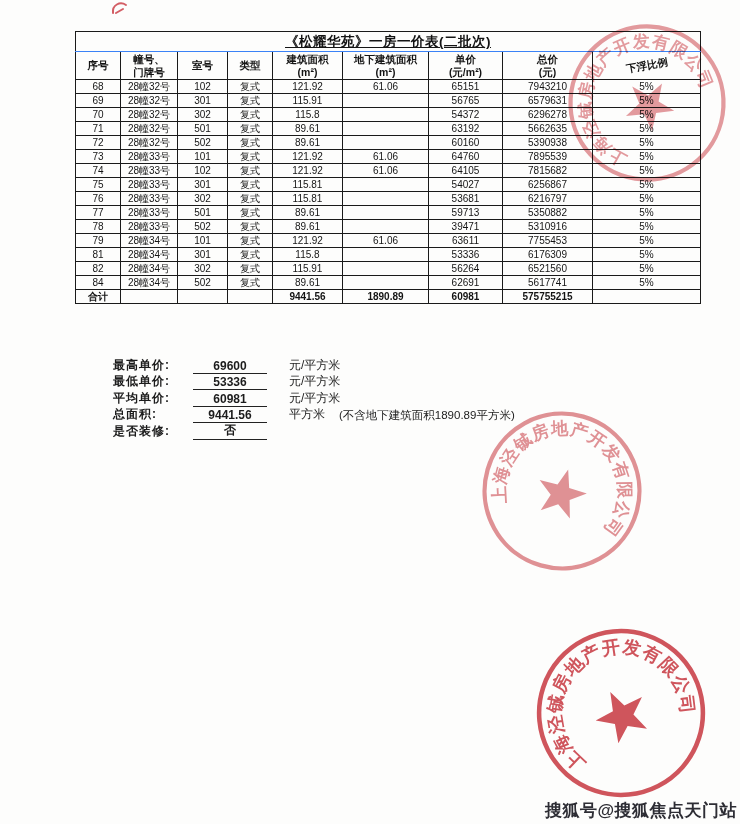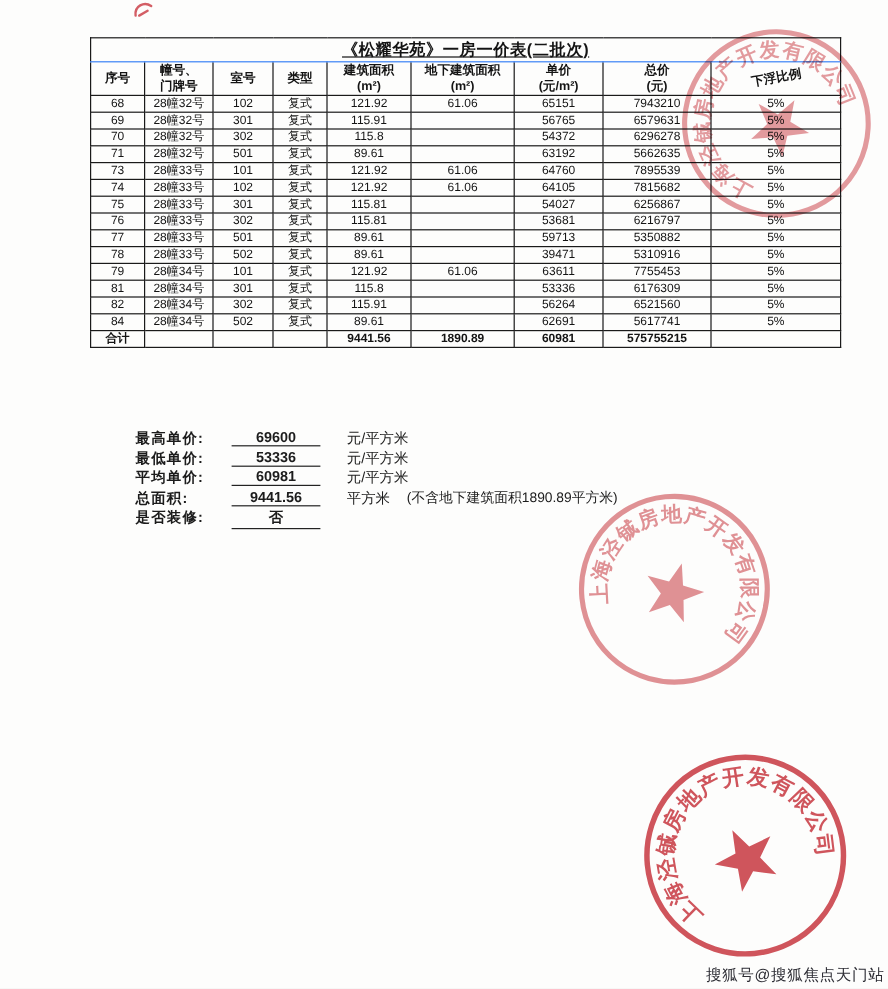--- a/index.html
+++ b/index.html
@@ -33,21 +33,21 @@
   .doc-table thead tr.hdr th {
     height: 28px; font-size: 10.5px; font-weight: bold;
     white-space: pre-line; line-height: 1.15;
   }
   .doc-table tbody td { height: 14px; font-size: 10px; line-height: 1; }
   .doc-table tbody tr.total-row td { font-weight: bold; }
   .diag-text { display: inline-block; transform: rotate(-10deg); font-weight: bold; }
 
   
   .summary { position: absolute; left: 113px; top: 357px; }
-  .summary-line { display: flex; align-items: flex-start; height: 16.5px; font-size: 12px; white-space: nowrap; }
+  .summary-line { display: flex; align-items: flex-end; height: 16.5px; font-size: 12px; white-space: nowrap; }
   .s-label { width: 80px; font-weight: 600; letter-spacing: 1px; }
   .s-value {
     display: inline-block; min-width: 74px; text-align: center;
     border-bottom: 1.4px solid #222; padding: 0 6px; font-weight: 600;
   }
   .s-unit { margin-left: 22px; }
   .s-note { margin-left: 14px; font-size: 11.5px; }
 
   
   .company { position: absolute; left: 430px; top: 450px; font-size: 12.5px; line-height: 17px; letter-spacing: .5px; }
@@ -58,21 +58,21 @@
   .seal-ring { fill: none; stroke: var(--stamp-red); stroke-width: 5; }
   .seal-text { fill: var(--stamp-red); font-size: 20px; font-weight: bold; letter-spacing: 1px; font-family: "Liberation Sans", sans-serif; }
   .seal-star { fill: var(--stamp-red); }
   .stamp-top    { left: 562px; top: 18px;  width: 170px; height: 170px; opacity: .5;  transform: rotate(-42deg); }
   .stamp-mid    { left: 476px; top: 405px; width: 172px; height: 172px; opacity: .55; transform: rotate(16deg); }
   .stamp-bottom { left: 530px; top: 622px; width: 182px; height: 182px; opacity: .85; transform: rotate(-27deg); }
 
   
   .watermark {
     position: absolute; right: 3px; bottom: 2px;
-    font-size: 13px; font-weight: normal; color: #2d2d34;
+    font-size: 17px; font-weight: bold; color: #2d2d34;
     letter-spacing: .5px; text-shadow: 0 0 2px #fff;
   }
 </style>
 </head>
 <body>
 
 <div class="page">
 
   <div class="red-mark">
     <svg viewBox="0 0 18 16">
@@ -154,20 +154,31 @@
           <td>28幢32号</td>
           <td>501</td>
           <td>复式</td>
           <td>89.61</td>
           <td></td>
           <td>63192</td>
           <td>5662635</td>
           <td>5%</td>
         </tr>
         <tr>
+          <td>72</td>
+          <td>28幢32号</td>
+          <td>502</td>
+          <td>复式</td>
+          <td>89.61</td>
+          <td></td>
+          <td>60160</td>
+          <td>5390938</td>
+          <td>5%</td>
+        </tr>
+        <tr>
           <td>73</td>
           <td>28幢33号</td>
           <td>101</td>
           <td>复式</td>
           <td>121.92</td>
           <td>61.06</td>
           <td>64760</td>
           <td>7895539</td>
           <td>5%</td>
         </tr>

